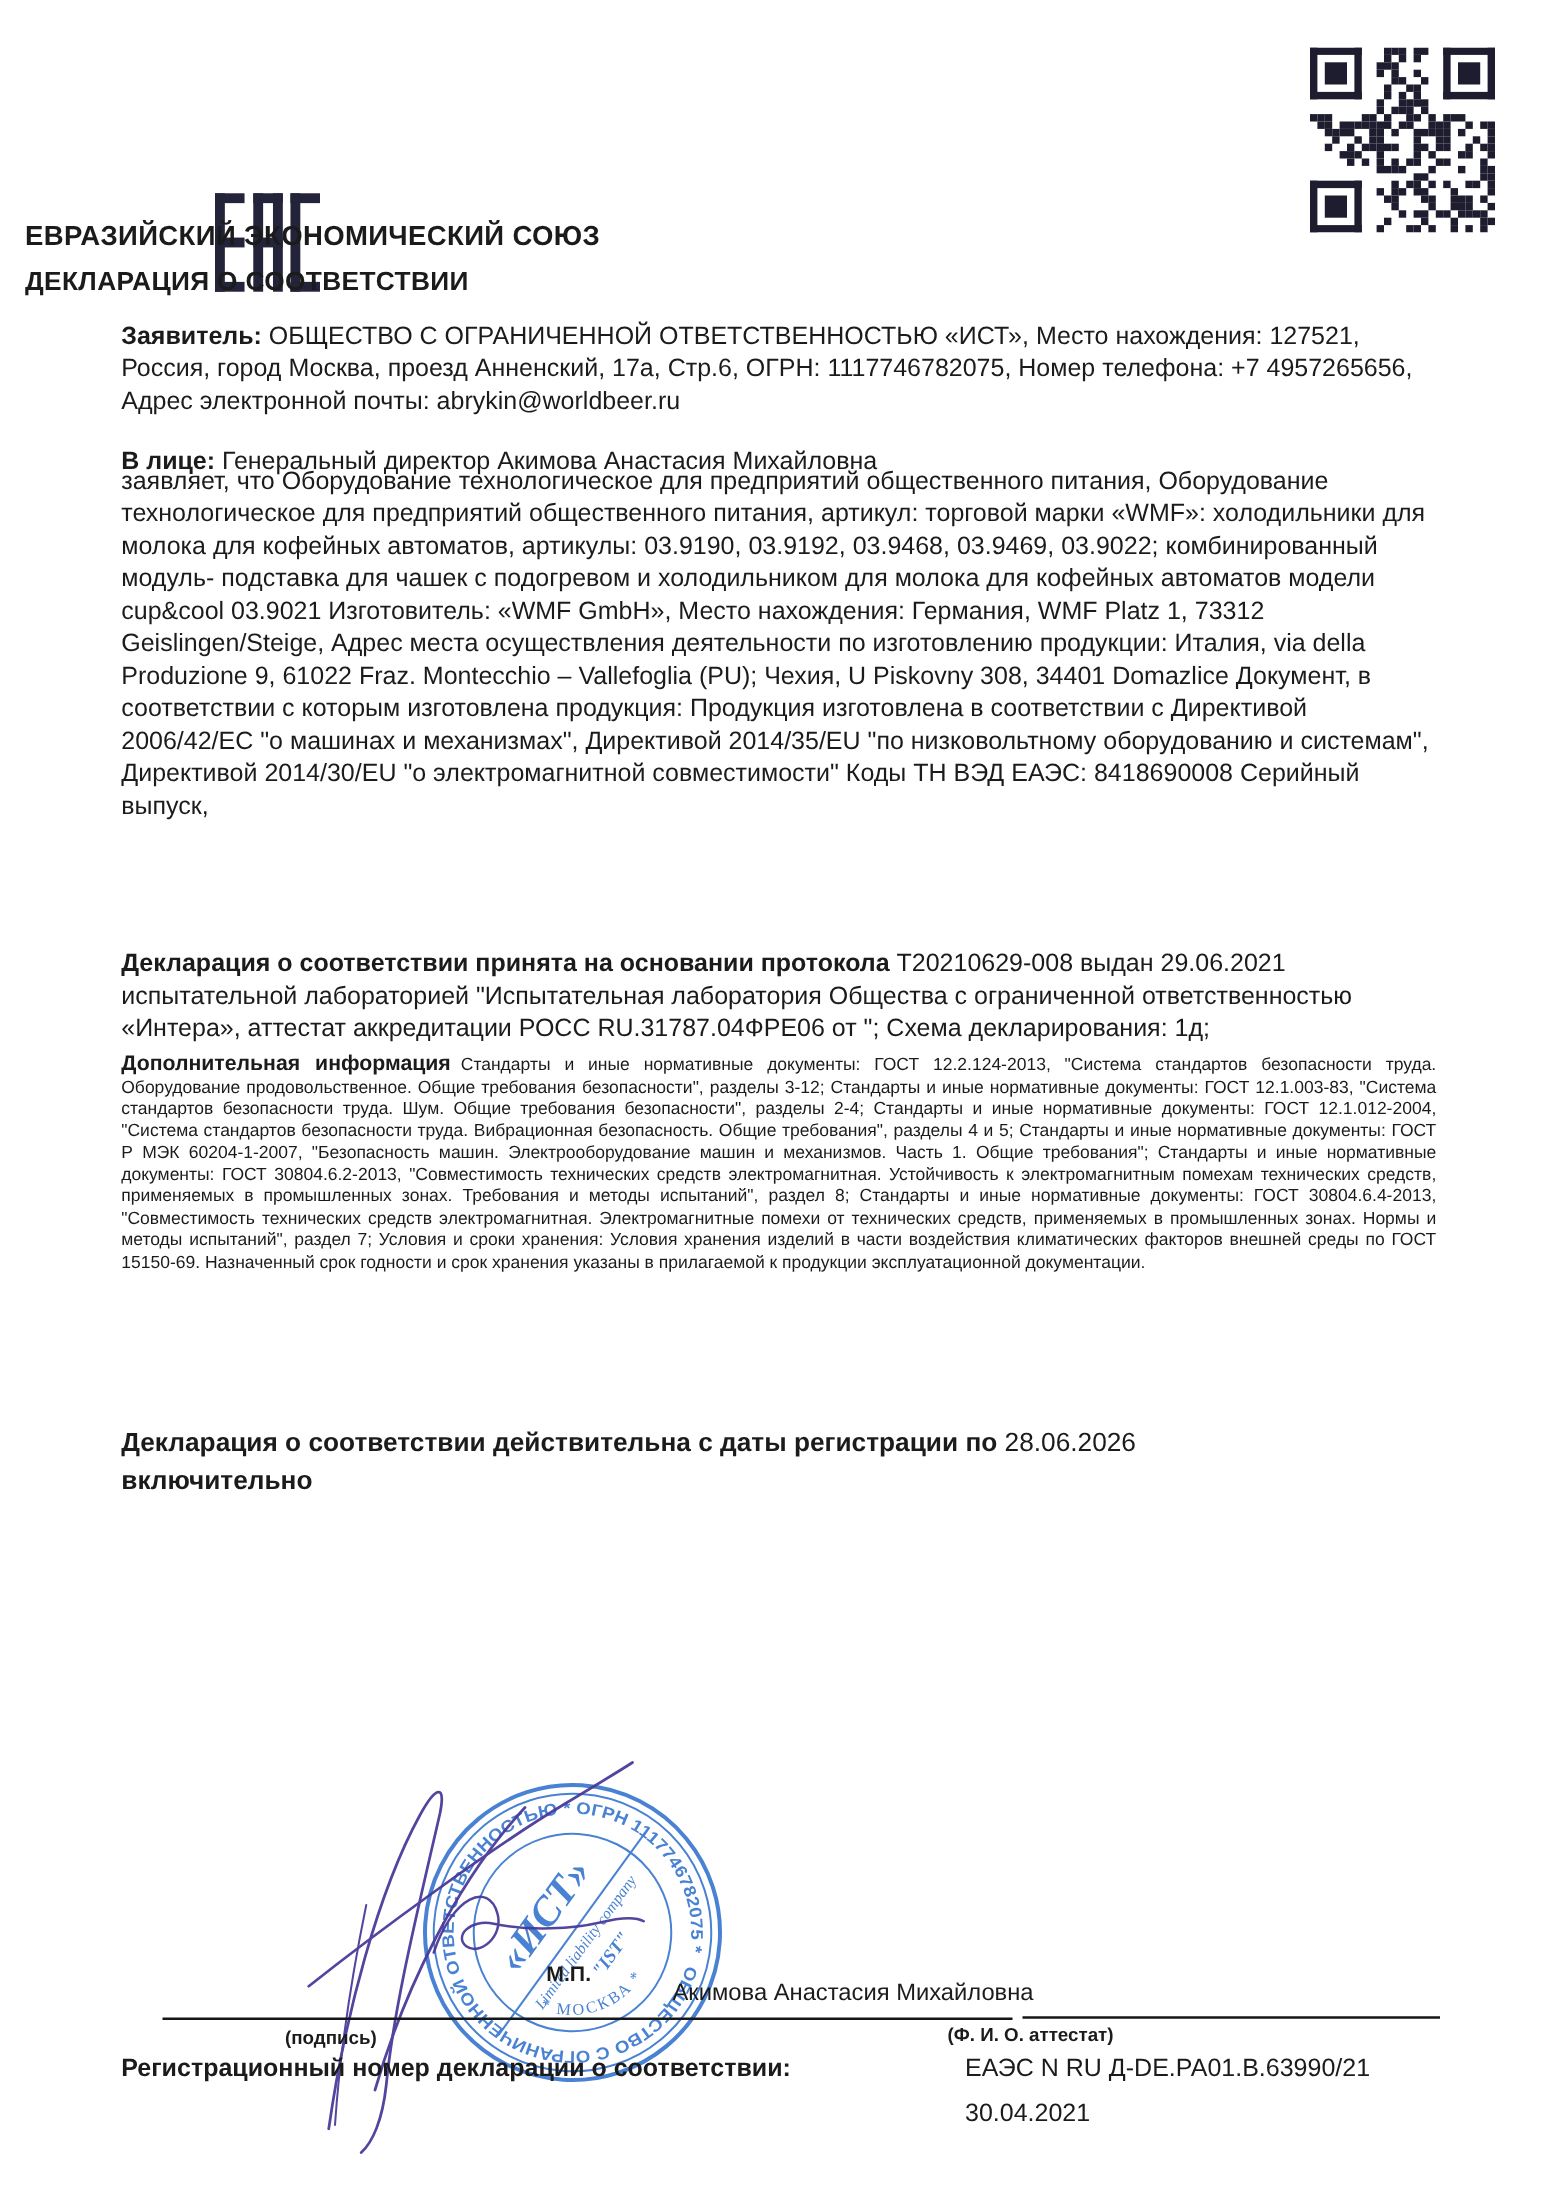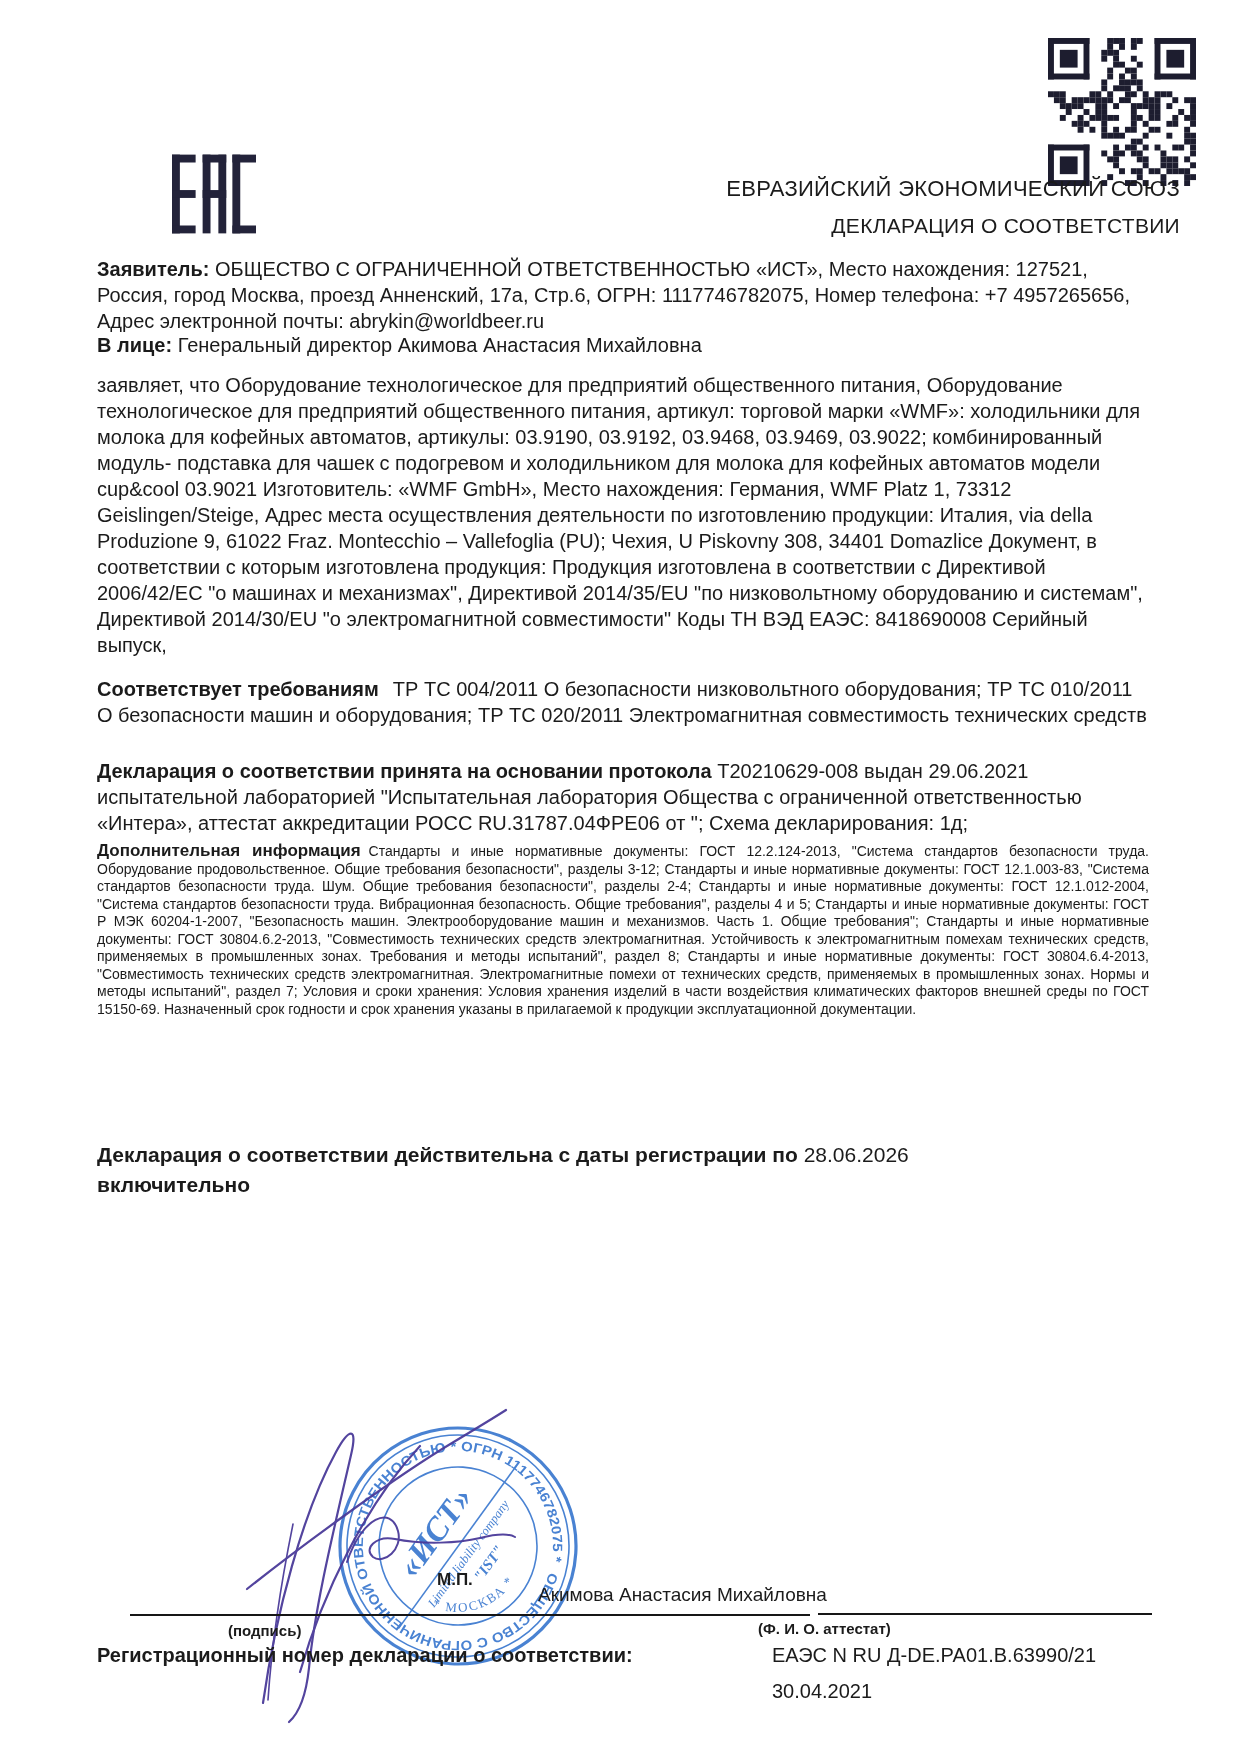--- a/index.html
+++ b/index.html
@@ -4,27 +4,27 @@
 <style>
   :root{
     --text-color:#1b1b1b; --stamp-blue:#3a78cf; --signature-purple:#4a3a99;
     --qr-color:#1d1d2f; --eac-dark:#23233a;
   }
   html,body{margin:0;padding:0;background:#ffffff;}
   .page{position:relative;width:1240px;height:1754px;background:#fff;overflow:hidden;
         font-family:"Liberation Sans",sans-serif;color:var(--text-color);}
   .eac-logo{position:absolute;left:172px;top:150px;}
   .qr{position:absolute;left:1048px;top:38px;width:148px;height:148px;}
-  .title{position:absolute;left:20px;width:1160px;text-align:right;font-weight:normal;letter-spacing:.3px;}
+  .title{position:absolute;left:20px;width:1160px;text-align:left;font-weight:bold;letter-spacing:.3px;}
   .title.union{top:176px;font-size:22px;}
   .title.doc{top:214px;font-size:21px;}
   .para{position:absolute;left:97px;width:1052px;margin:0;font-size:20px;line-height:26px;}
   .b{font-weight:bold;}
   .p1{top:256px;}
-  .p2{top:332px;}
+  .p2{top:356px;}
   .p3{top:372px;}
   .p4{top:676px;}
   .p4 .b{margin-right:14px;}
   .p5{top:758px;}
   .p6{top:842px;font-size:14px;line-height:17.5px;text-align:justify;}
   .p6 .head{font-size:17px;font-weight:bold;margin-right:8px;}
   .p7{top:1140px;font-size:21px;line-height:30px;font-weight:bold;}
   .p7 .date{font-weight:normal;}
   .stamp{position:absolute;left:328px;top:1416px;width:260px;height:260px;opacity:.92;}
   .stamp text{font-family:"Liberation Serif",serif;}
@@ -264,21 +264,20 @@
 
   <div class="title union">ЕВРАЗИЙСКИЙ ЭКОНОМИЧЕСКИЙ СОЮЗ</div>
   <div class="title doc">ДЕКЛАРАЦИЯ О СООТВЕТСТВИИ</div>
 
   <p class="para p1"><span class="b">Заявитель:</span><span> ОБЩЕСТВО С ОГРАНИЧЕННОЙ ОТВЕТСТВЕННОСТЬЮ «ИСТ», Место нахождения: 127521, Россия, город Москва, проезд Анненский, 17а, Стр.6, ОГРН: 1117746782075, Номер телефона: +7 4957265656, Адрес электронной почты: abrykin@worldbeer.ru</span></p>
 
   <p class="para p2"><span class="b">В лице:</span><span> Генеральный директор Акимова Анастасия Михайловна</span></p>
 
   <p class="para p3">заявляет, что Оборудование технологическое для предприятий общественного питания, Оборудование технологическое для предприятий общественного питания, артикул: торговой марки «WMF»: холодильники для молока для кофейных автоматов, артикулы: 03.9190, 03.9192, 03.9468, 03.9469, 03.9022; комбинированный модуль- подставка для чашек с подогревом и холодильником для молока для кофейных автоматов модели cup&amp;cool 03.9021 Изготовитель: «WMF GmbH», Место нахождения: Германия, WMF Platz 1, 73312 Geislingen/Steige, Адрес места осуществления деятельности по изготовлению продукции: Италия, via della Produzione 9, 61022 Fraz. Montecchio – Vallefoglia (PU); Чехия, U Piskovny 308, 34401 Domazlice Документ, в соответствии с которым изготовлена продукция: Продукция изготовлена в соответствии с Директивой 2006/42/EC "о машинах и механизмах", Директивой 2014/35/EU "по низковольтному оборудованию и системам", Директивой 2014/30/EU "о электромагнитной совместимости" Коды ТН ВЭД ЕАЭС: 8418690008 Серийный выпуск,</p>
 
-  <p class="para p4"><span class="b">Соответствует требованиям</span><span>ТР ТС 004/2011 О безопасности низковольтного оборудования; ТР ТС 010/2011 О безопасности машин и оборудования; ТР ТС 020/2011 Электромагнитная совместимость технических средств</span></p>
 
   <p class="para p5"><span class="b">Декларация о соответствии принята на основании протокола</span><span> Т20210629-008 выдан 29.06.2021 испытательной лабораторией "Испытательная лаборатория Общества с ограниченной ответственностью «Интера», аттестат аккредитации РОСС RU.31787.04ФРЕ06 от "; Схема декларирования: 1д;</span></p>
 
   <p class="para p6"><span class="head">Дополнительная информация</span><span>Стандарты и иные нормативные документы: ГОСТ 12.2.124-2013, "Система стандартов безопасности труда. Оборудование продовольственное. Общие требования безопасности", разделы 3-12; Стандарты и иные нормативные документы: ГОСТ 12.1.003-83, "Система стандартов безопасности труда. Шум. Общие требования безопасности", разделы 2-4; Стандарты и иные нормативные документы: ГОСТ 12.1.012-2004, "Система стандартов безопасности труда. Вибрационная безопасность. Общие требования", разделы 4 и 5; Стандарты и иные нормативные документы: ГОСТ Р МЭК 60204-1-2007, "Безопасность машин. Электрооборудование машин и механизмов. Часть 1. Общие требования"; Стандарты и иные нормативные документы: ГОСТ 30804.6.2-2013, "Совместимость технических средств электромагнитная. Устойчивость к электромагнитным помехам технических средств, применяемых в промышленных зонах. Требования и методы испытаний", раздел 8; Стандарты и иные нормативные документы: ГОСТ 30804.6.4-2013, "Совместимость технических средств электромагнитная. Электромагнитные помехи от технических средств, применяемых в промышленных зонах. Нормы и методы испытаний", раздел 7; Условия и сроки хранения: Условия хранения изделий в части воздействия климатических факторов внешней среды по ГОСТ 15150-69. Назначенный срок годности и срок хранения указаны в прилагаемой к продукции эксплуатационной документации.</span></p>
 
   <p class="para p7"><span>Декларация о соответствии действительна с даты регистрации по</span><span class="date"> 28.06.2026</span><br><span>включительно</span></p>
 
   <svg class="stamp" viewBox="-130 -130 260 260">
     <g transform="rotate(-18)" stroke="var(--stamp-blue)" fill="none">
       <circle r="118" stroke-width="3.2"></circle>

